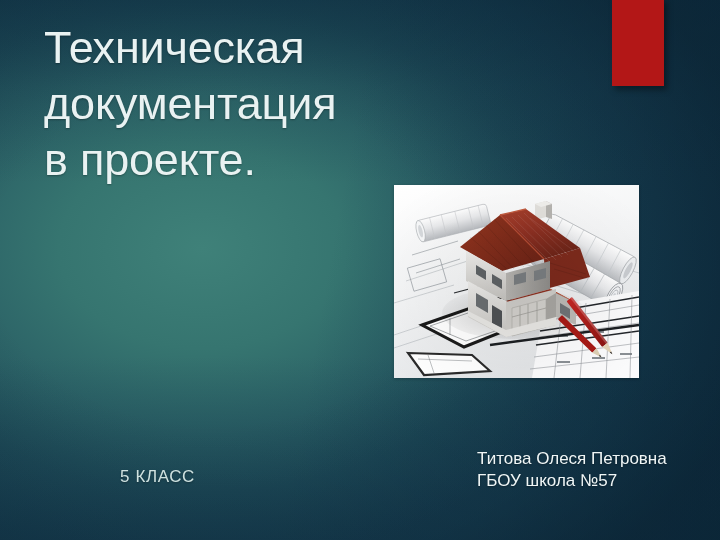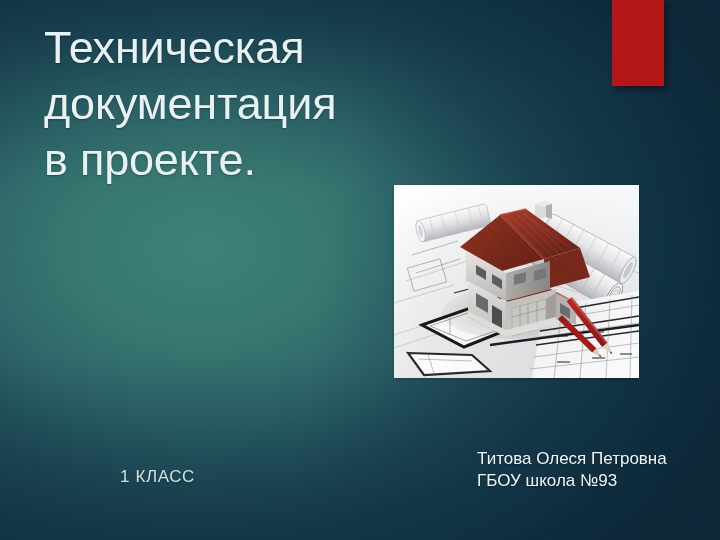--- a/index.html
+++ b/index.html
@@ -124,24 +124,24 @@
   <div class="bg-tint-right"></div>
   <div class="bg-tint-top"></div>
   <div class="bg-vignette"></div>
 
   <div class="accent-rect"></div>
 
   <div class="title">Техническая
 документация
 в проекте.</div>
 
-  <div class="subtitle">1 КЛАСС</div>
+  <div class="subtitle">5 КЛАСС</div>
 
   <div class="author">Титова Олеся Петровна
-ГБОУ школа №93</div>
+ГБОУ школа №57</div>
 
   <div class="photo">
     <svg viewBox="0 0 245 193" preserveAspectRatio="none">
       <defs>
         <linearGradient id="paperG" x1="0" y1="0" x2="0.4" y2="1">
           <stop offset="0%" stop-color="#ffffff"></stop>
           <stop offset="55%" stop-color="#f3f4f5"></stop>
           <stop offset="100%" stop-color="#e3e5e7"></stop>
         </linearGradient>
         <linearGradient id="roofG" x1="0" y1="0" x2="0.6" y2="1">

